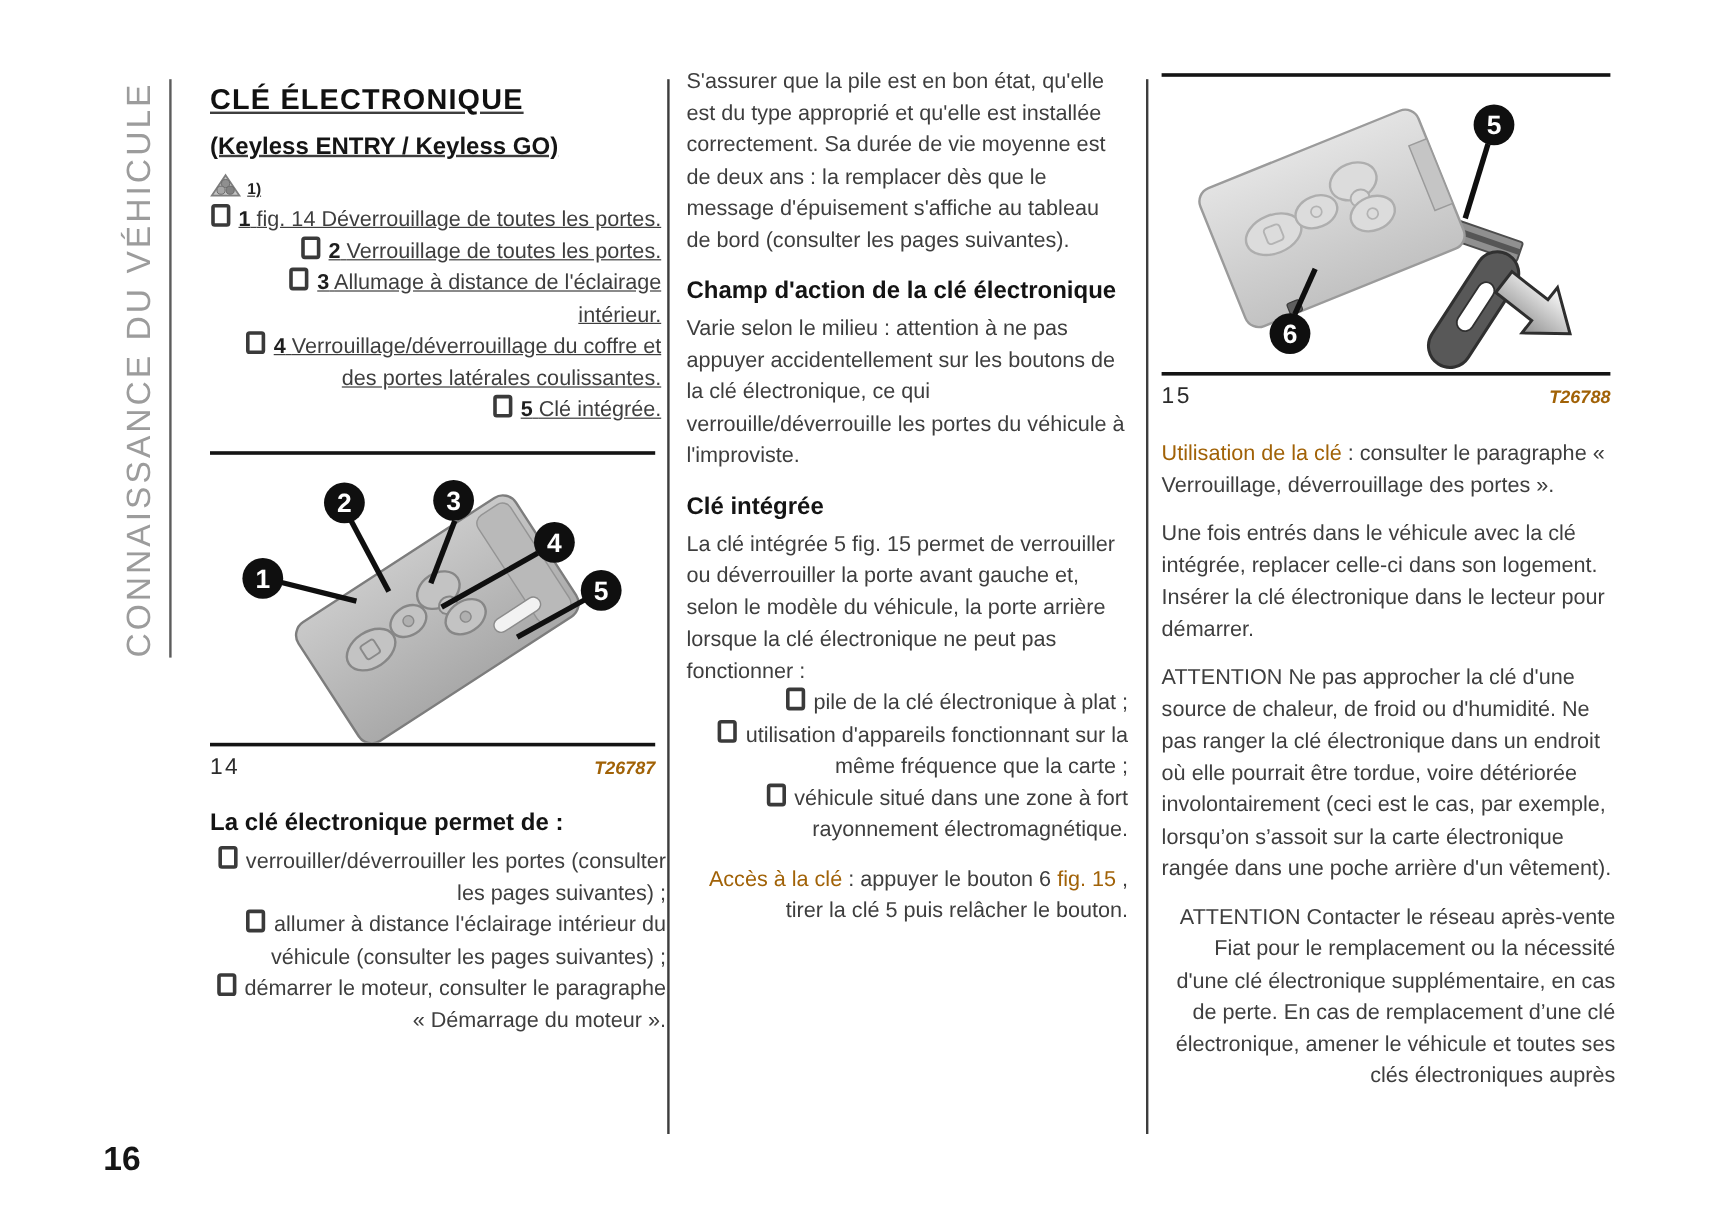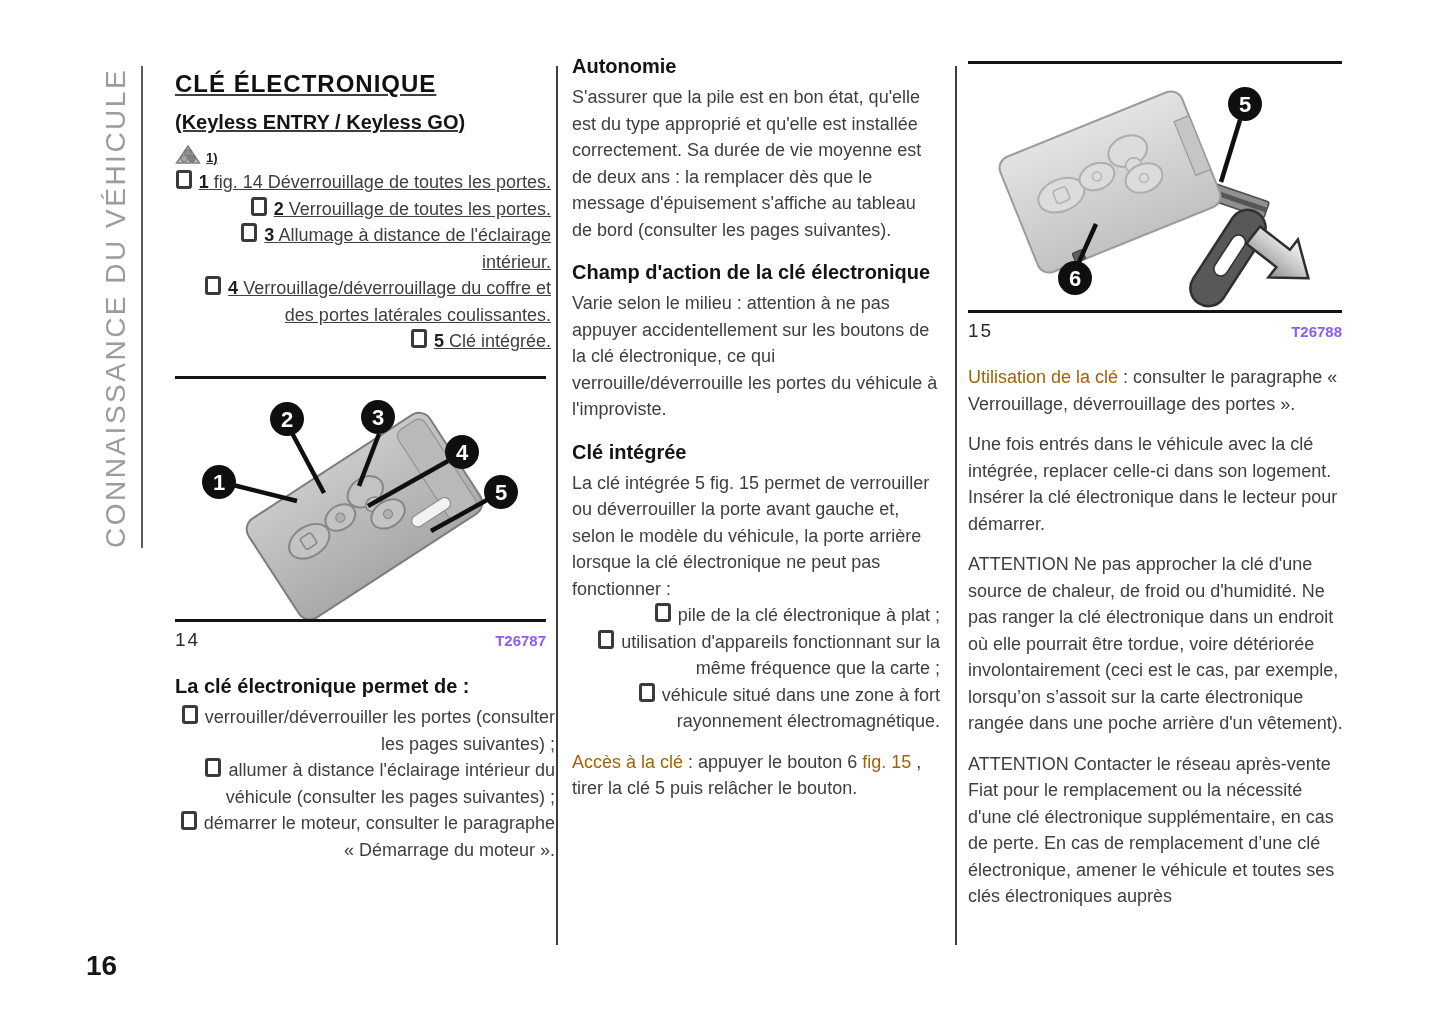--- a/index.html
+++ b/index.html
@@ -24,39 +24,39 @@
   .col-left-bottom{left:175px;top:674px;width:380px;}
   .col-mid{left:572px;top:54px;width:368px;}
   .col-right{left:968px;top:364px;width:378px;}
 
   h1.doc-title{margin:0;font-size:24px;font-weight:800;letter-spacing:1px;color:#111;}
   h2.doc-subtitle{margin:13px 0 0 0;font-size:20px;font-weight:700;color:#151515;}
   h3.sec{margin:17px 0 5px 0;font-size:20px;font-weight:700;color:#141414;line-height:25px;}
   h3.sec:first-child{margin-top:0;}
   p.body,div.li{font-size:18px;line-height:26.5px;margin:0;color:#3e3e3e;}
   p.body{margin:0 0 14px 0;}
-  p.body:last-child{margin-bottom:0;}
+  p.body:last-child{margin-bottom:0;text-align:right;}
   .list{margin-top:4px;text-align:right;}
   b.num{color:#1e1e1e;}
   .lead{font-weight:400;color:#a16207;margin-top:16px;}
   .cb{display:inline-block;width:10px;height:13px;border:3px solid #3a3a3a;border-radius:3px;
       margin-right:7px;vertical-align:-1px;}
   .note-row{margin-top:9px;display:flex;align-items:flex-end;gap:5px;height:22px;}
   .note-ref{font-size:13px;font-weight:700;color:#222;}
 
   
   .figure{position:absolute;}
   .fig14{left:175px;top:376px;width:371px;}
   .fig15{left:968px;top:61px;width:374px;}
   .fig-frame{border-top:3px solid #141414;border-bottom:3px solid #141414;background:#fff;}
   .fig14 .fig-frame{height:240px;}
   .fig15 .fig-frame{height:246px;}
   .fig-caption{display:flex;justify-content:space-between;align-items:center;margin-top:7px;}
   .fig-num{font-size:19px;color:#2b2b2b;letter-spacing:2px;}
-  .fig-code{font-size:15px;font-weight:700;color:#8b5cf6;}
+  .fig-code{font-size:15px;font-weight:700;color:#a16207;font-style:italic;}
 
   .page-number{position:absolute;left:86px;top:950px;font-size:28px;font-weight:800;color:#151515;}
 </style>
 </head>
 <body>
 
 <div id="page">
 
   <div class="sidebar-label">CONNAISSANCE DU VÉHICULE</div>
   <div class="sidebar-rule"></div>
@@ -139,21 +139,20 @@
   <div class="col col-left-bottom">
     <h3 class="sec">La clé électronique permet de :</h3>
     <div class="list">
       <div class="li"><span class="cb"></span><span>verrouiller/déverrouiller les portes (consulter les pages suivantes) ;</span></div>
       <div class="li"><span class="cb"></span><span>allumer à distance l'éclairage intérieur du véhicule (consulter les pages suivantes) ;</span></div>
       <div class="li"><span class="cb"></span><span>démarrer le moteur, consulter le paragraphe « Démarrage du moteur ».</span></div>
     </div>
   </div>
 
   <div class="col col-mid">
-    <h3 class="sec">Autonomie</h3>
     <p class="body">S'assurer que la pile est en bon état, qu'elle est du type approprié et qu'elle est installée correctement. Sa durée de vie moyenne est de deux ans : la remplacer dès que le message d'épuisement s'affiche au tableau de bord (consulter les pages suivantes).</p>
     <h3 class="sec">Champ d'action de la clé électronique</h3>
     <p class="body">Varie selon le milieu : attention à ne pas appuyer accidentellement sur les boutons de la clé électronique, ce qui verrouille/déverrouille les portes du véhicule à l'improviste.</p>
     <h3 class="sec">Clé intégrée</h3>
     <p class="body" style="margin-bottom:0;">La clé intégrée 5 fig. 15 permet de verrouiller ou déverrouiller la porte avant gauche et, selon le modèle du véhicule, la porte arrière lorsque la clé électronique ne peut pas fonctionner :</p>
     <div class="list" style="margin-top:0;">
       <div class="li"><span class="cb"></span><span>pile de la clé électronique à plat ;</span></div>
       <div class="li"><span class="cb"></span><span>utilisation d'appareils fonctionnant sur la même fréquence que la carte ;</span></div>
       <div class="li"><span class="cb"></span><span>véhicule situé dans une zone à fort rayonnement électromagnétique.</span></div>
     </div>

